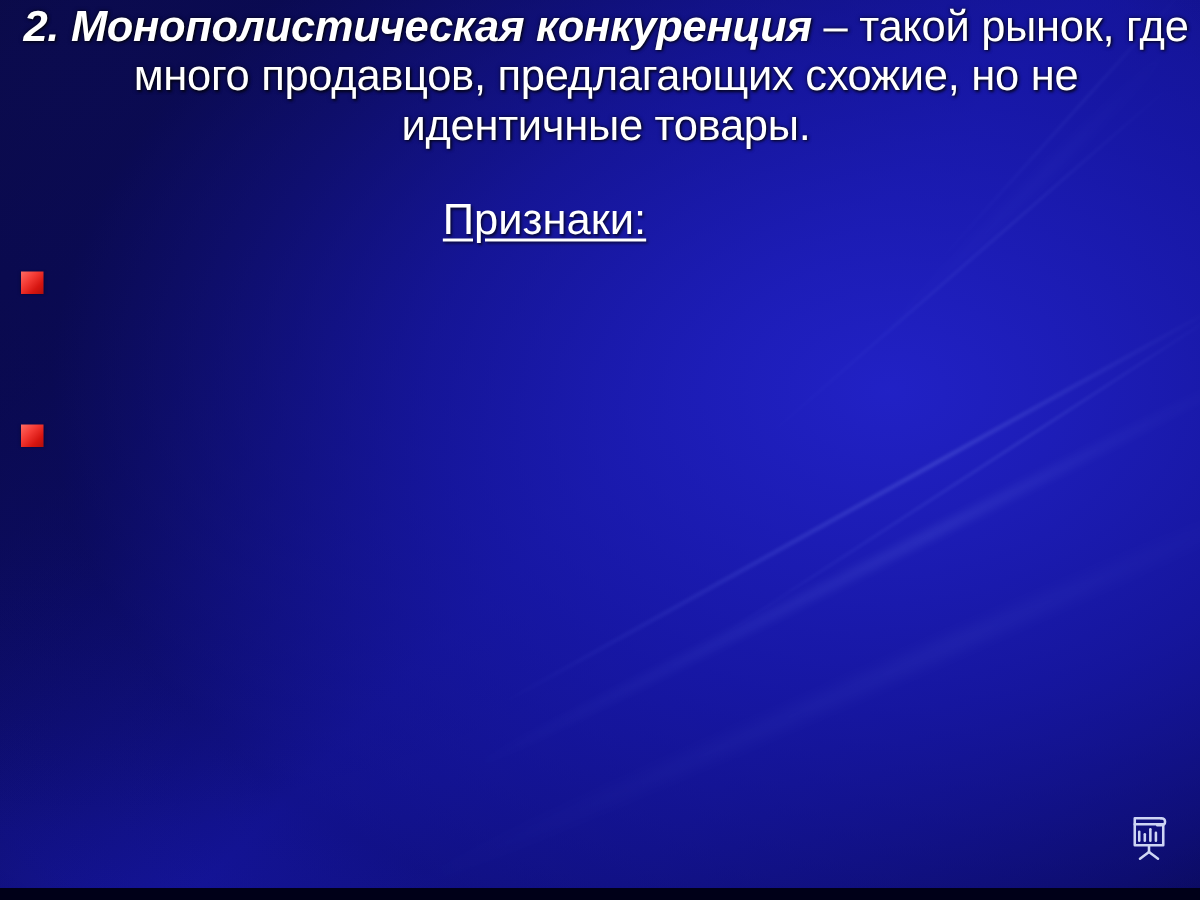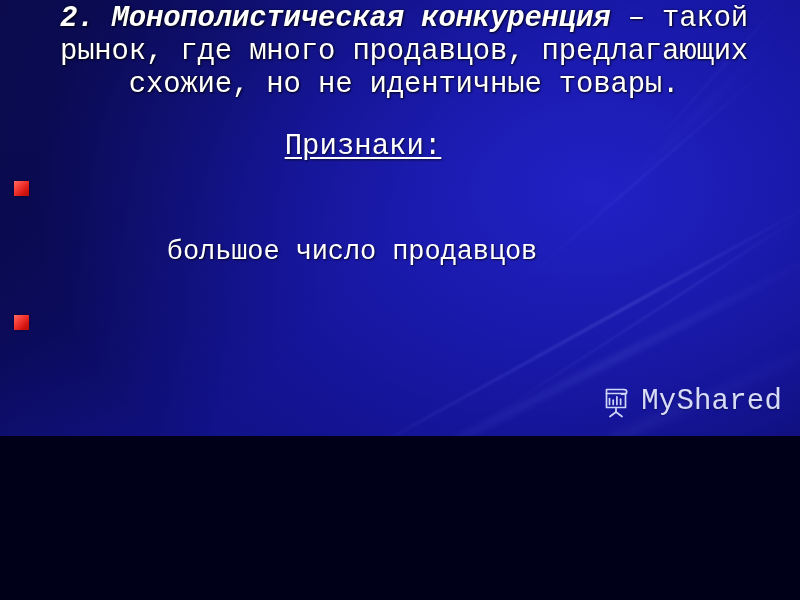--- a/index.html
+++ b/index.html
@@ -4,23 +4,23 @@
 <title>Монополистическая конкуренция</title>
 <style>
   html, body {
     margin: 0;
     padding: 0;
     background: #000018;
   }
   #slide {
     position: relative;
     width: 800px;
-    height: 436px;
+    height: 592px;
     overflow: hidden;
-    font-family: Liberation Mono, monospace;
+    font-family: Liberation Sans, sans-serif;
     color: #ffffff;
     
     background:
       radial-gradient(ellipse 900px 620px at 74% 44%, rgba(34,34,200,0.95) 0%, rgba(24,24,170,0.75) 34%, rgba(10,10,104,0.28) 62%, rgba(4,4,56,0.0) 84%),
       radial-gradient(ellipse 620px 520px at 6% 6%, #0b0b4a 0%, #0a0a48 30%, rgba(8,8,60,0.25) 70%, rgba(8,8,60,0) 100%),
       linear-gradient(135deg, #070733 0%, #0c0c62 26%, #15159c 52%, #121288 72%, #0a0a5c 100%);
   }
 
   
   .streaks {
@@ -166,38 +166,36 @@
       <span class="lead">2. Монополистическая конкуренция</span><span class="rest"> – такой рынок, где  много продавцов, предлагающих схожие, но не идентичные товары.</span>
     </div>
 
     <div class="section-heading">
       <span class="u"> Признаки:</span>
     </div>
 
     <ul class="bullets">
       <li class="bullet-item">
         <span class="bullet-marker"></span>
-        <span>большое число продавцов</span>
       </li>
       <li class="bullet-item">
         <span class="bullet-marker"></span>
       </li>
 
     </ul>
 
     <div class="watermark">
       <svg class="wm-icon" width="30" height="32" viewBox="0 0 30 32" fill="none" stroke="#dfe6ff" stroke-width="1.7" stroke-linecap="round" stroke-linejoin="round">
         <rect x="4.5" y="7.5" width="19" height="14"></rect>
         <path d="M7.5 18.5 L7.5 12.5"></path>
         <path d="M11.2 18.5 L11.2 14.2"></path>
         <path d="M14.9 18.5 L14.9 10.8"></path>
         <path d="M18.6 18.5 L18.6 13.2"></path>
         <path d="M4.5 7.5 L4.5 3.5 L22 3.5"></path>
         <path d="M22 3.5 C 25.6 3.5 25.6 8.2 22 8.2 L 19.5 8.2"></path>
         <path d="M14 21.5 L14 26"></path>
         <path d="M14 26 L8 30.5"></path>
         <path d="M14 26 L20 30.5"></path>
       </svg>
-      <span class="wm-text">MyShared</span>
     </div>
 
   </div>
 </div>
 
 </body></html>

